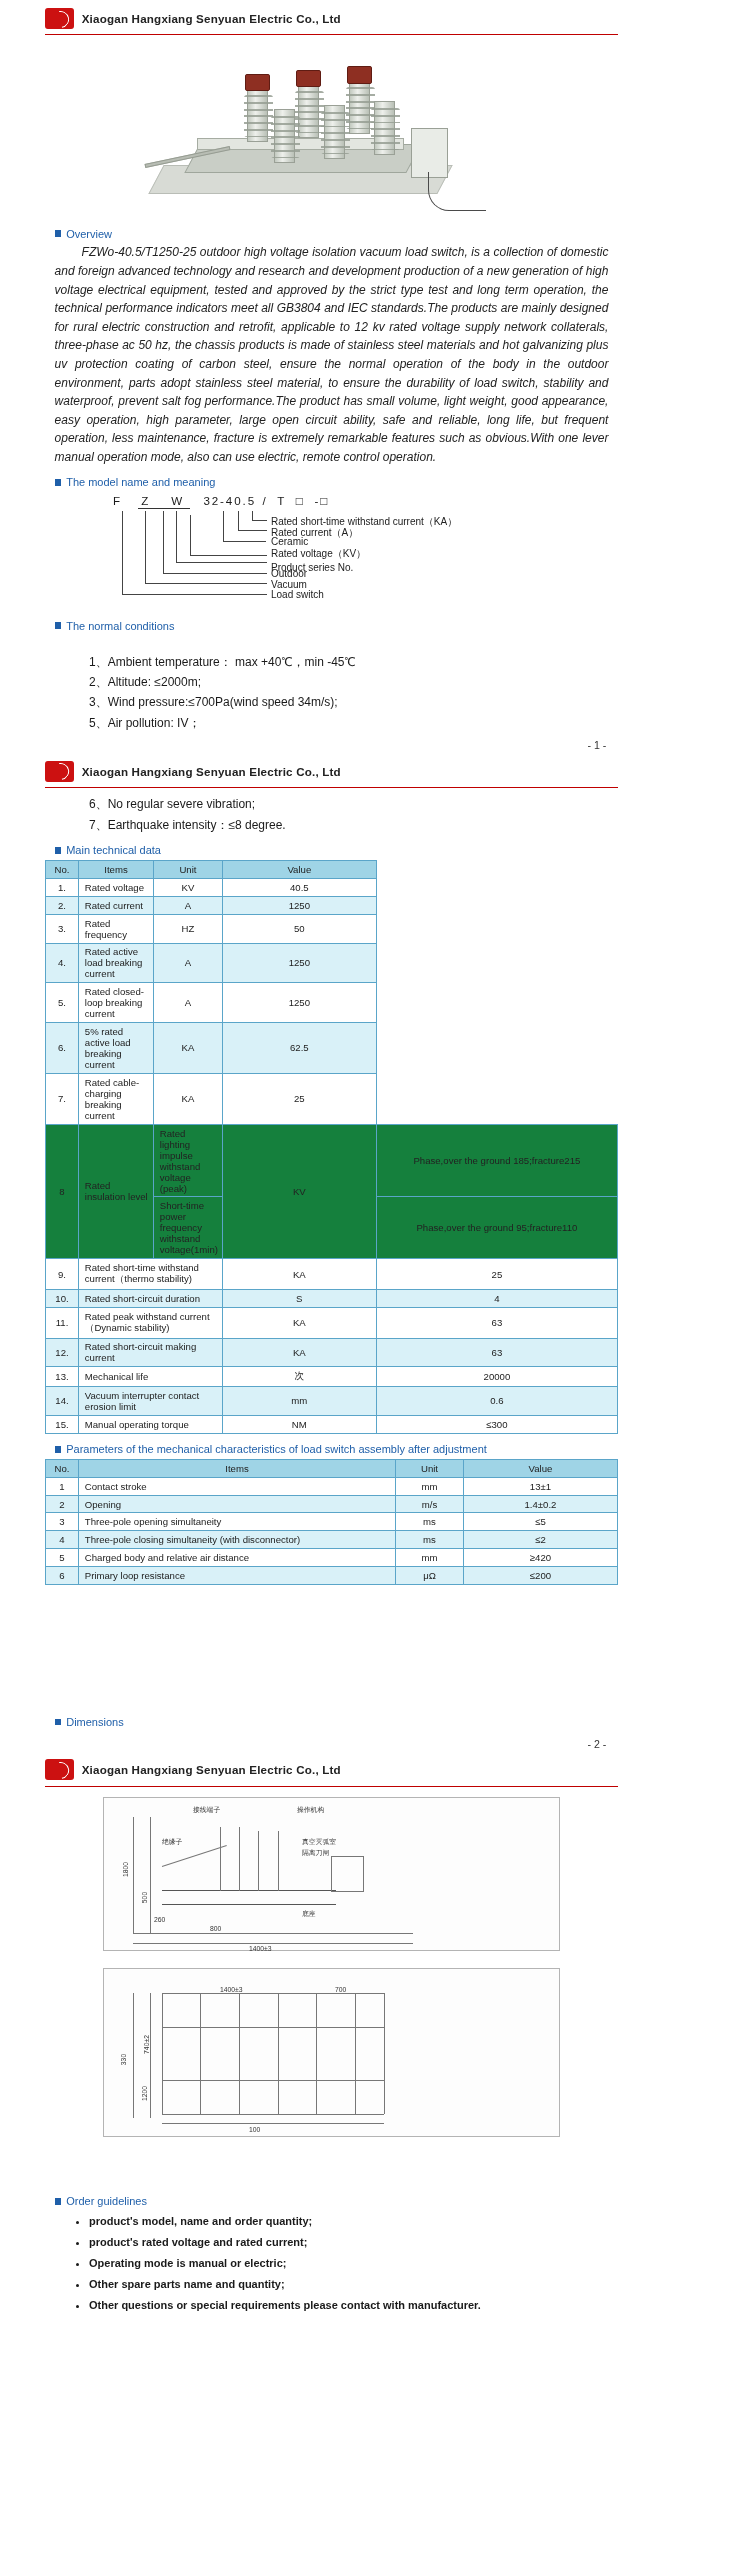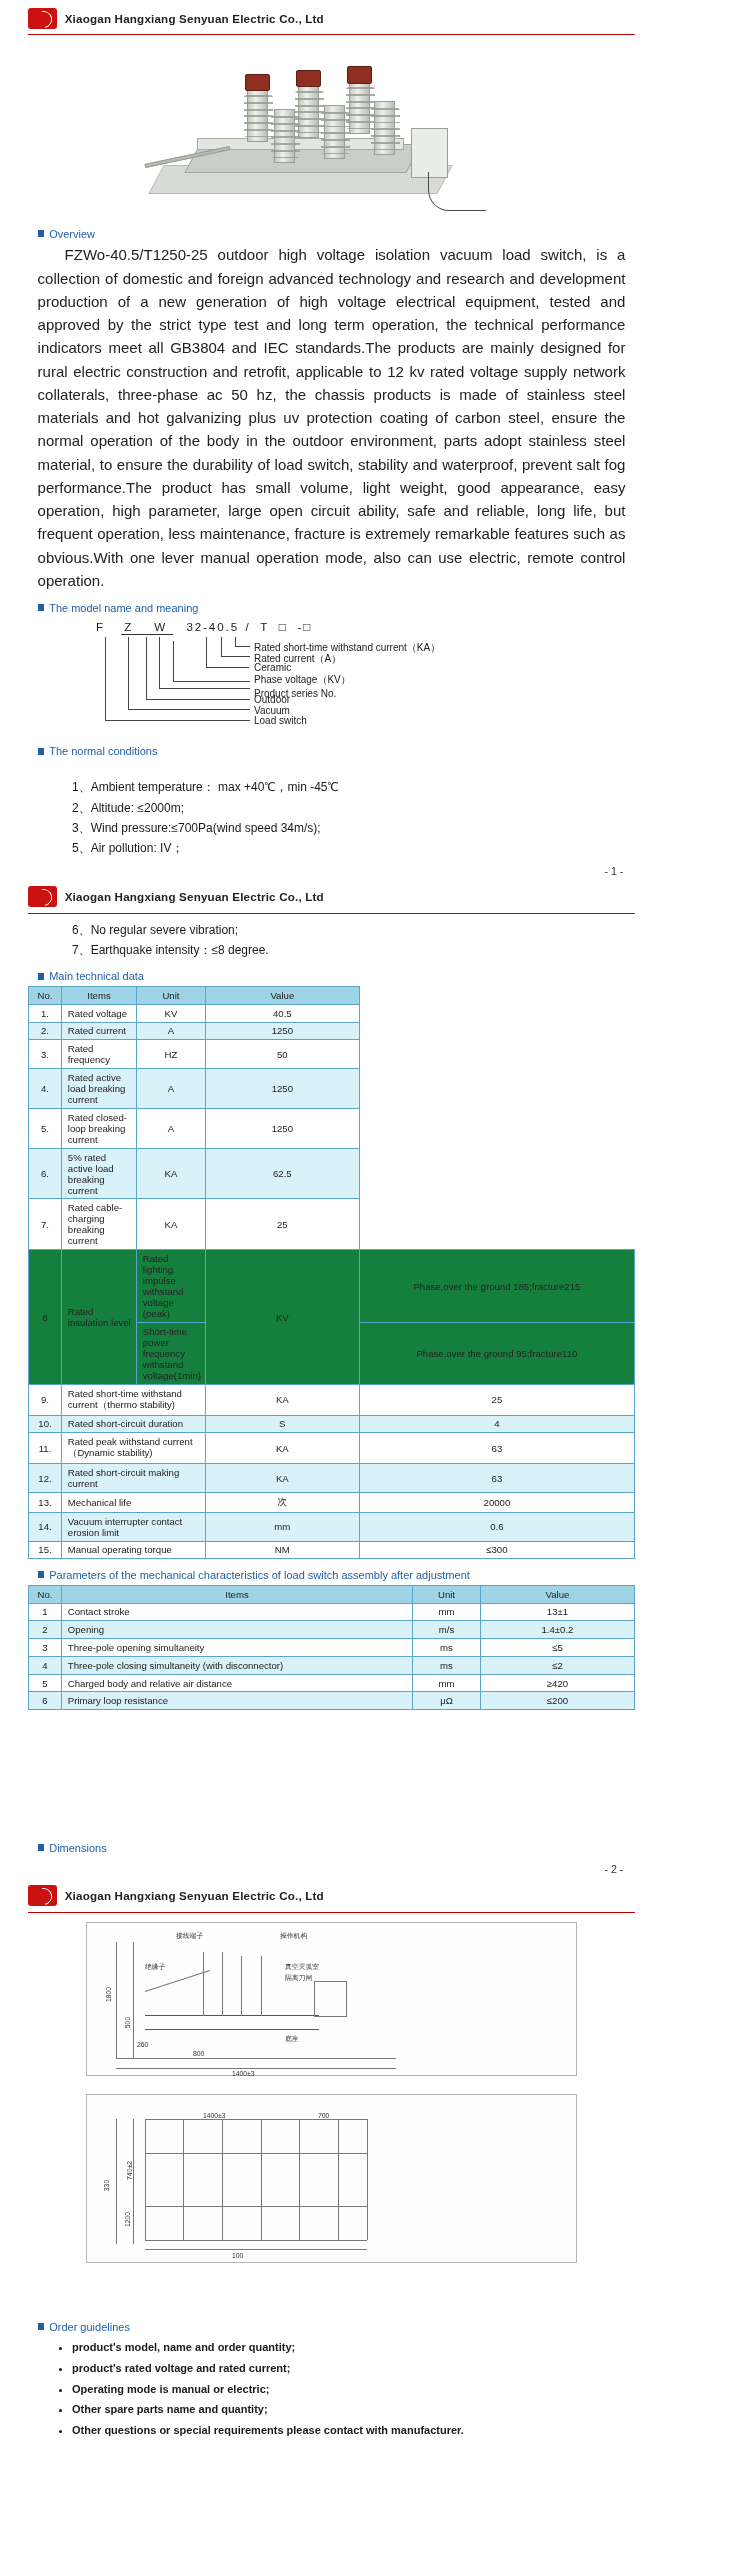--- a/index.html
+++ b/index.html
@@ -6,21 +6,21 @@
   html, body { margin:0; padding:0; }
   body {
     width: 743px;
     background: #ffffff;
     font-family: "Liberation Sans", sans-serif;
     font-size: 10.6px;
     color: #1a1a1a;
   }
   .page {
     width: 663px;
-    padding: 0 28px;
+    padding: 0 45px;
     position: relative;
   }
   
   .hdr {
     display: flex;
     align-items: center;
     gap: 7.7px;
     padding: 7.7px 0 5.8px 0;
     border-bottom: 1.9px solid #c00000;
     margin-bottom: 0;
@@ -113,22 +113,23 @@
     gap: 4.8px;
   }
   .sec-h .sq {
     width:6.8px; height:6.8px; background:#1f5fa9; display:inline-block;
   }
   p.body {
     margin: 0 9.6px 0 9.6px;
     line-height: 1.55;
     text-align: justify;
     text-indent: 27px;
-    font-size: 15px;
+    font-size: 12px;
     color: #222;
+    font-style: italic;
   }
   
   .model {
     margin: 5.8px 0 5.8px 0;
     position: relative;
     height: 116px;
     font-size: 10px;
   }
   .model .codes {
     position:absolute; left: 68px; top: 0;
@@ -270,21 +271,21 @@
     <div class="mline" style="left:178px; top:17.4px; width:43px; height:31px;"></div>
     <div class="mline" style="left:145px; top:21px; width:77px; height:41px;"></div>
     <div class="mline" style="left:131px; top:17.4px; width:91px; height:52px;"></div>
     <div class="mline" style="left:118px; top:17.4px; width:104px; height:63px;"></div>
     <div class="mline" style="left:100px; top:17.4px; width:122px; height:73px;"></div>
     <div class="mline" style="left:77px; top:17.4px; width:145px; height:84px;"></div>
 
     <div class="mrow" style="left:226px; top:21px;">Rated short-time withstand current（KA）</div>
     <div class="mrow" style="left:226px; top:32px;">Rated current（A）</div>
     <div class="mrow" style="left:226px; top:42px;">Ceramic</div>
-    <div class="mrow" style="left:226px; top:53px;">Phase voltage（KV）</div>
+    <div class="mrow" style="left:226px; top:53px;">Rated voltage（KV）</div>
     <div class="mrow" style="left:226px; top:68px;">Product series No.</div>
     <div class="mrow" style="left:226px; top:74px;">Outdoor</div>
     <div class="mrow" style="left:226px; top:85px;">Vacuum</div>
     <div class="mrow" style="left:226px; top:95px;">Load switch</div>
   </div>
 
   <div class="sec-h">
     <span class="sq"></span>
     <span>The normal conditions</span>
   </div>

